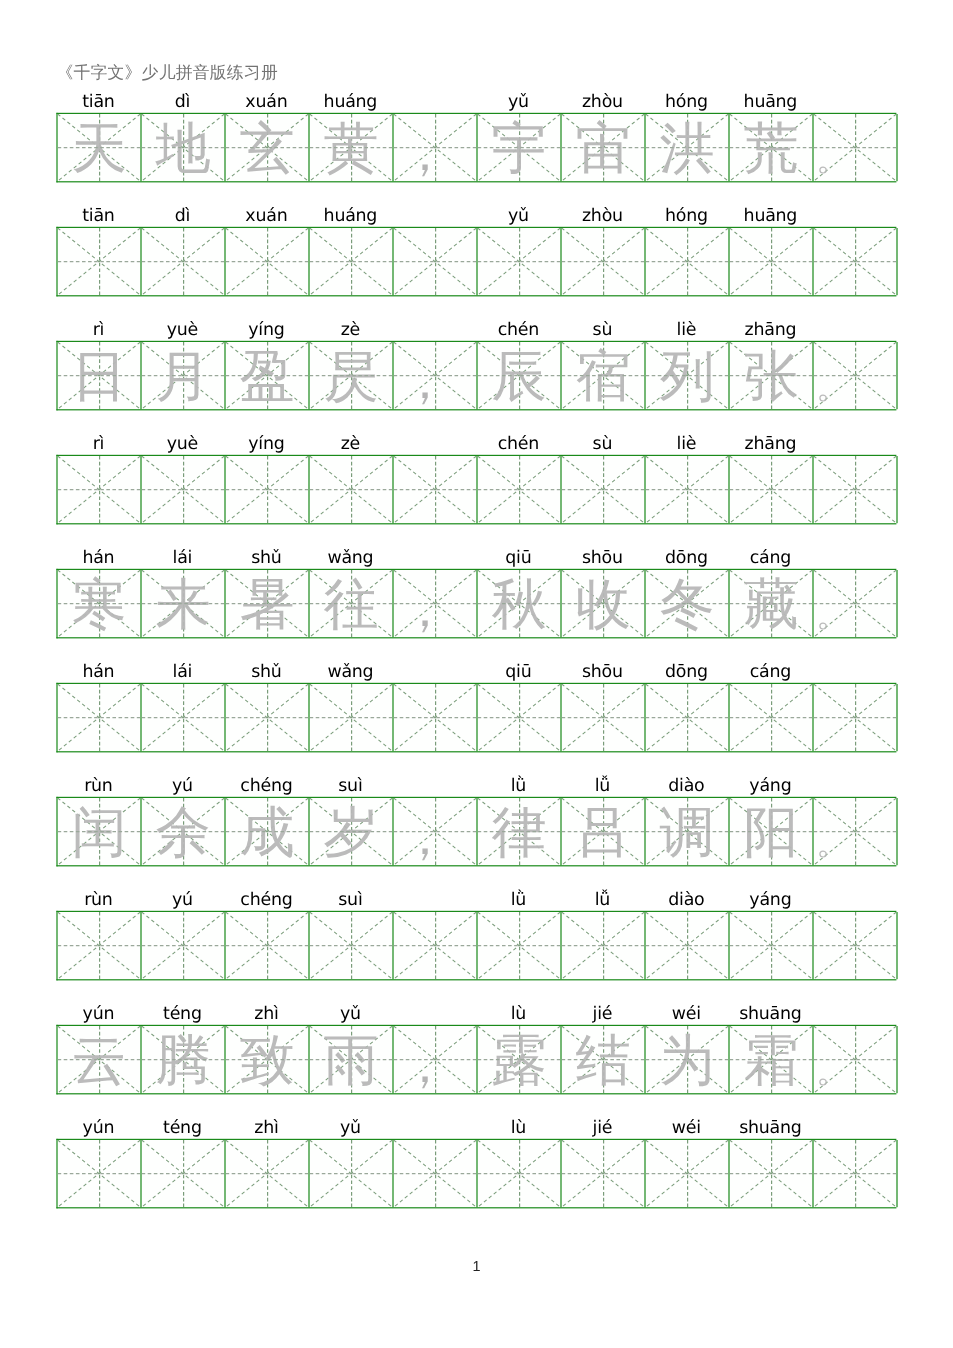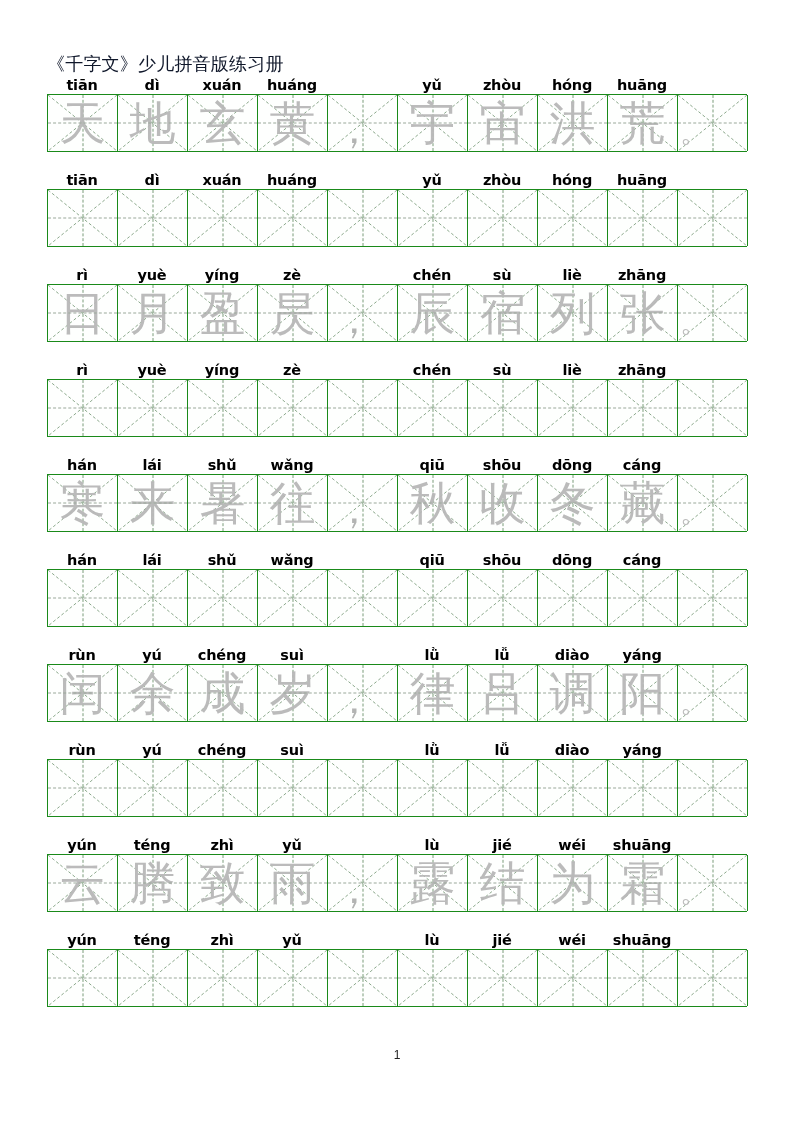--- a/index.html
+++ b/index.html
@@ -22,22 +22,22 @@
     height: 1123px;
     box-sizing: border-box;
     padding: 0;
   }
 
   
   .doc-header {
     position: absolute;
     left: 47px;
     top: 52px;
-    font-size: 18px;
-    color: #0f172a;
+    font-size: 14px;
+    color: #737373;
     letter-spacing: 0.2px;
     white-space: nowrap;
   }
 
   
   .sheet {
     position: absolute;
     left: 47px;
     top: 72px;
     width: 700px;
@@ -47,21 +47,20 @@
     width: 700px;
     margin: 0 0 15px 0;
   }
 
   
   .pinyin-row {
     display: flex;
     width: 700px;
     height: 22px;
     align-items: flex-end;
-    font-weight: bold;
   }
   .pinyin-cell {
     width: 70px;
     flex: 0 0 70px;
     text-align: center;
     font-size: 14.5px;
     line-height: 18px;
     color: #000;
     font-family: "DejaVu Sans", "Liberation Sans", sans-serif;
     letter-spacing: -0.2px;

